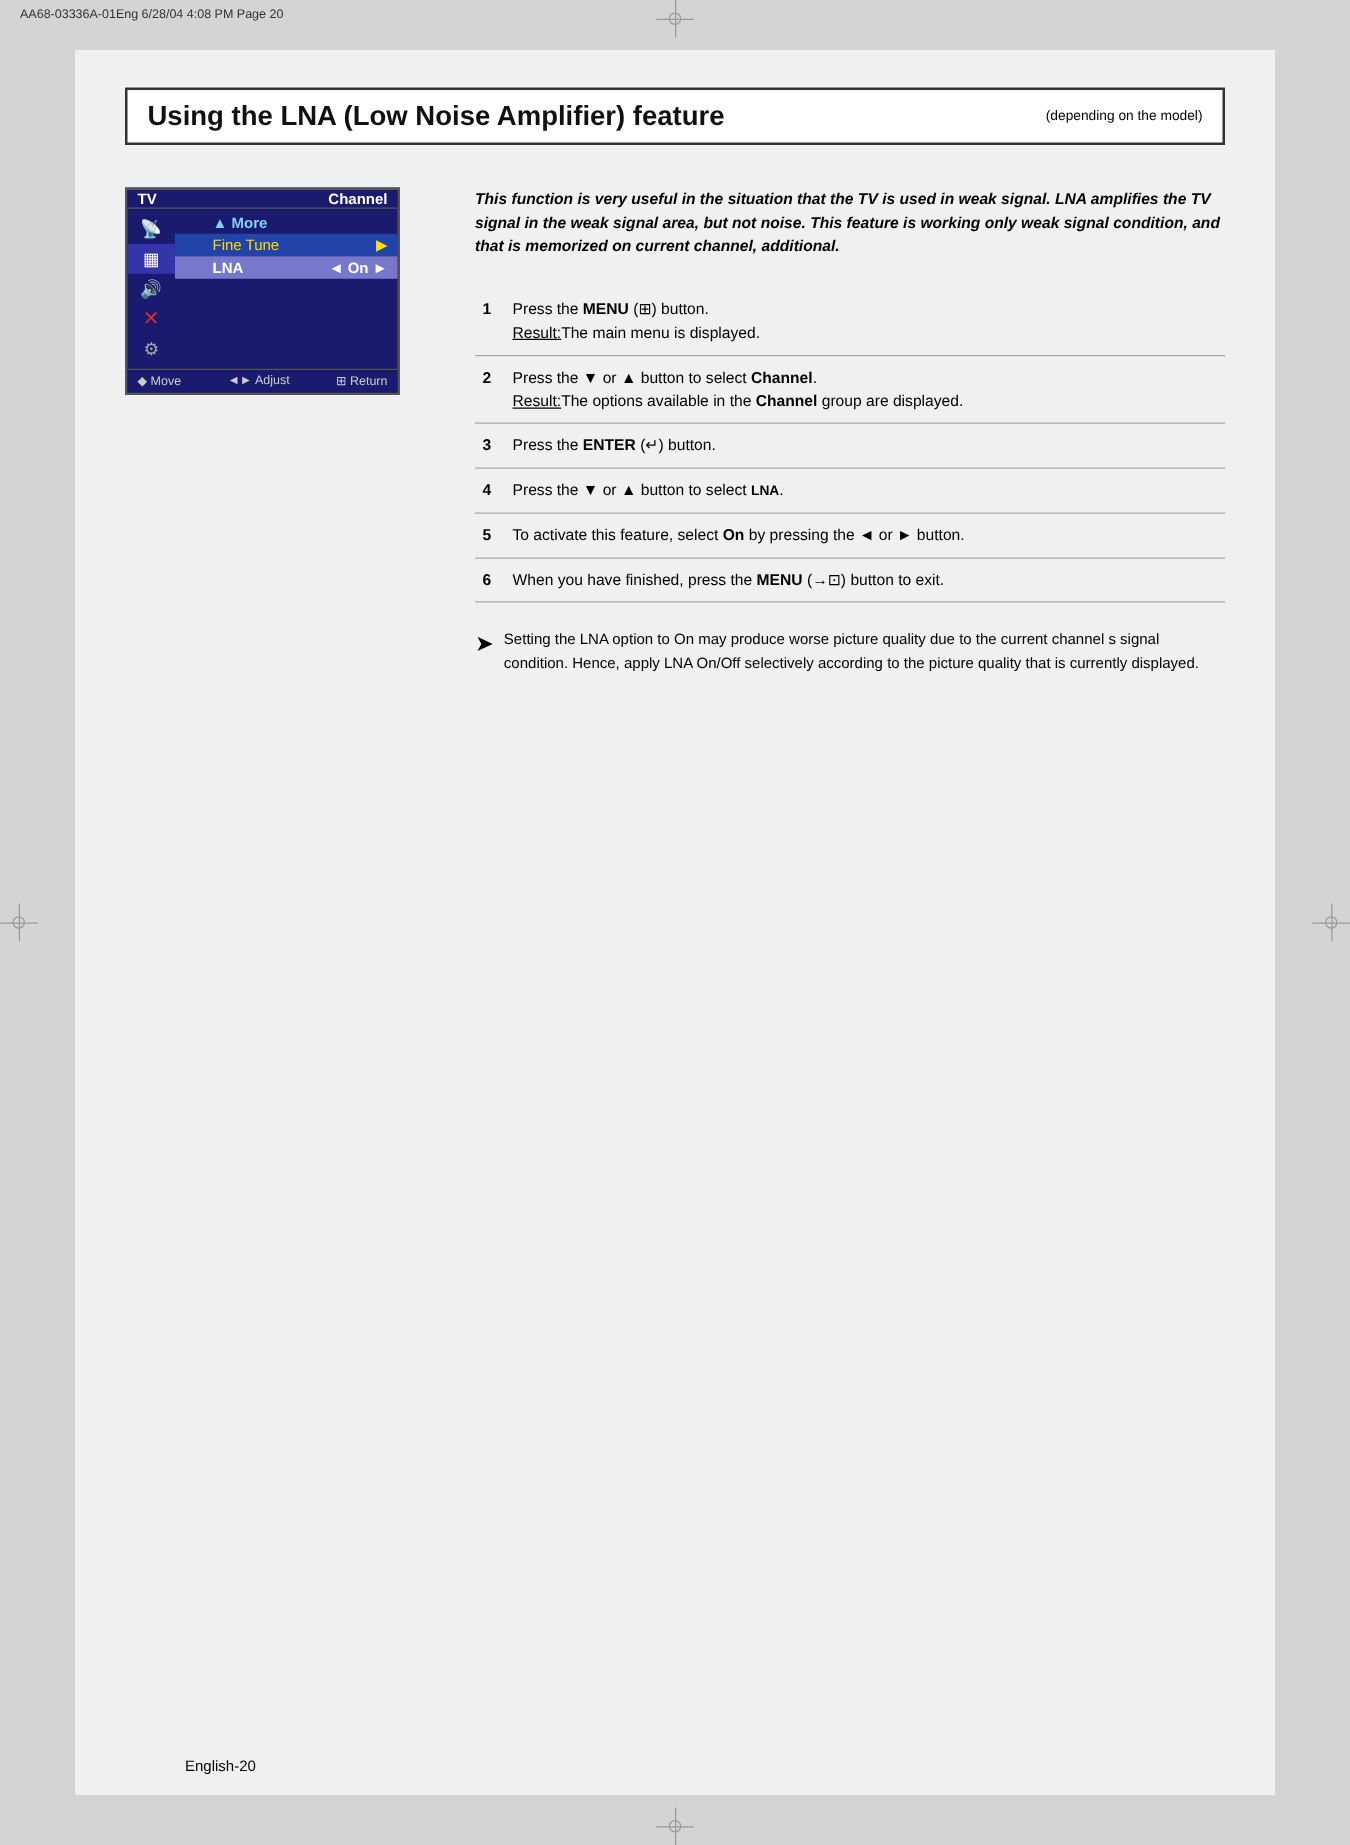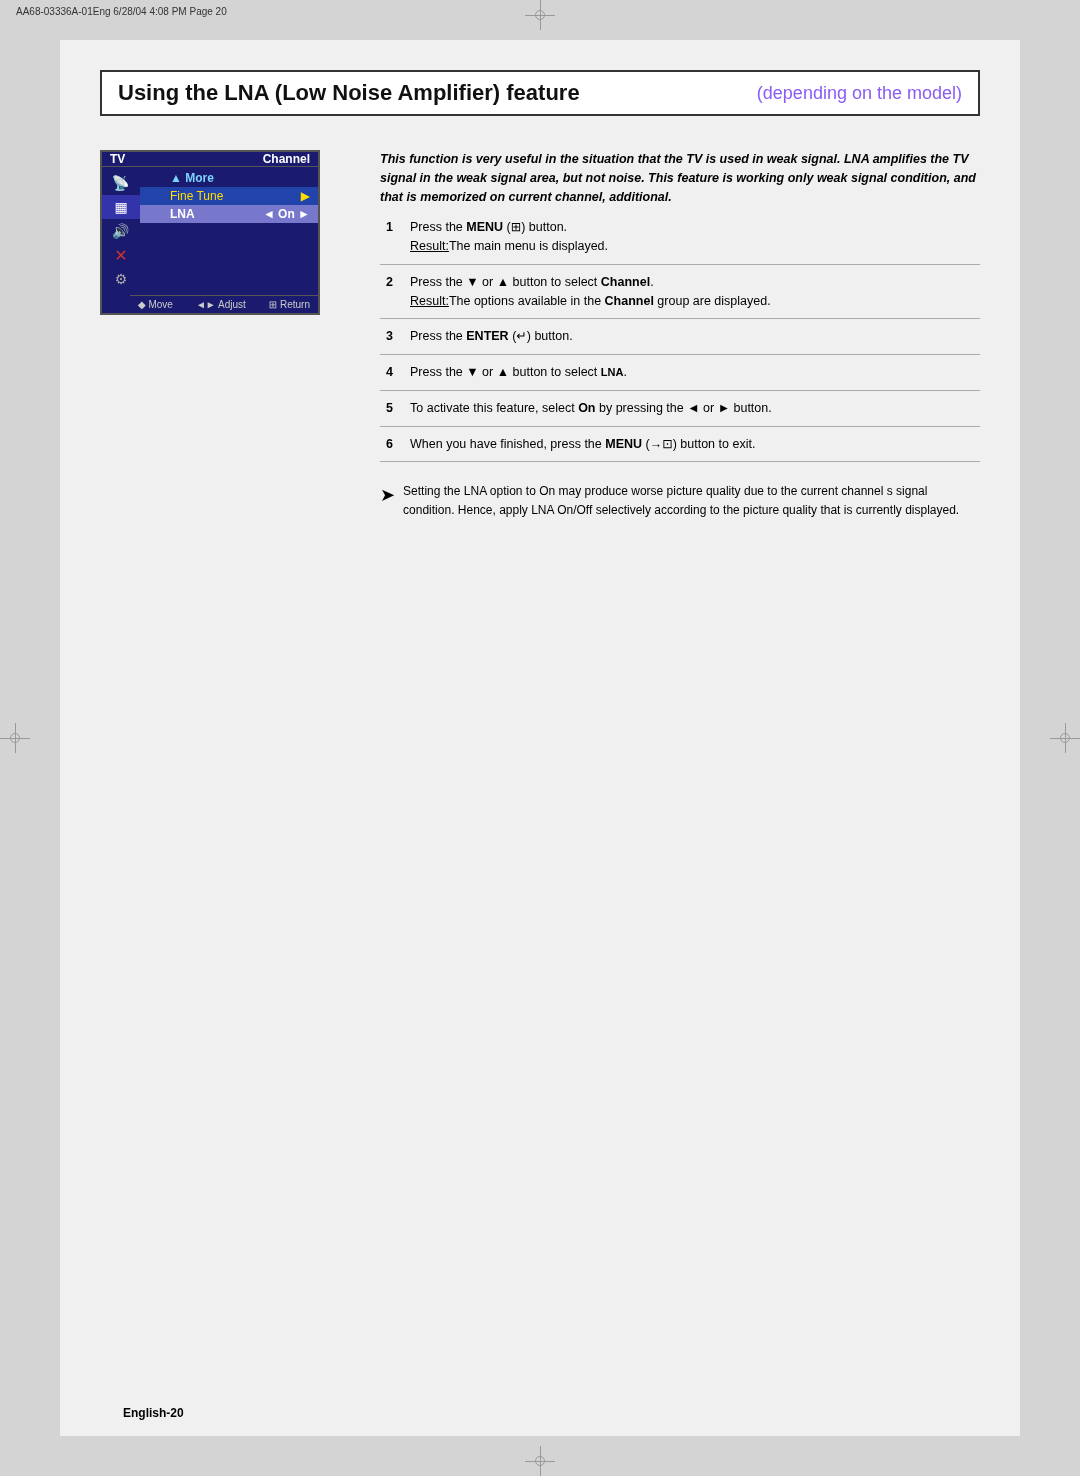--- a/index.html
+++ b/index.html
@@ -47,22 +47,22 @@
       align-items: center;
       padding: 8px 16px;
       background: white;
     }
     .title-main {
       font-size: 22px;
       font-weight: bold;
       color: #111;
     }
     .title-sub {
-      font-size: 18px;
-      color: #8b5cf6;
+      font-size: 11px;
+      color: #000000;
     }
     
     .left-col {
       position: absolute;
       top: 110px;
       left: 40px;
       width: 260px;
     }
     
     .tv-menu {
@@ -132,35 +132,34 @@
       font-weight: bold;
     }
     .tv-menu-footer {
       display: flex;
       justify-content: space-between;
       padding: 3px 8px;
       background: #1a1a6e;
       border-top: 1px solid #555;
       font-size: 10px;
       color: #ccc;
-      margin-left: 28px;
     }
     
     .right-col {
       position: absolute;
       top: 110px;
       left: 320px;
       right: 40px;
     }
     .intro-text {
       font-size: 12.5px;
       line-height: 1.5;
       font-style: italic;
       font-weight: bold;
-      margin-bottom: 4px;
+      margin-bottom: 24px;
     }
     .steps-table {
       width: 100%;
       border-collapse: collapse;
     }
     .steps-table tr {
       border-bottom: 1px solid #aaa;
     }
     .steps-table td {
       padding: 8px 6px;
@@ -196,23 +195,23 @@
       margin-top: 2px;
     }
     .note-text {
       font-size: 12px;
       line-height: 1.6;
     }
     
     .page-footer {
       position: absolute;
       bottom: 16px;
-      left: 63px;
-      font-size: 12px;
-      font-weight: bold;
+      left: 88px;
+      font-size: 12px;
+      font-weight: normal;
     }
     
     .crosshair {
       position: absolute;
       width: 30px;
       height: 30px;
     }
     .crosshair::before {
       content: '';
       position: absolute;

